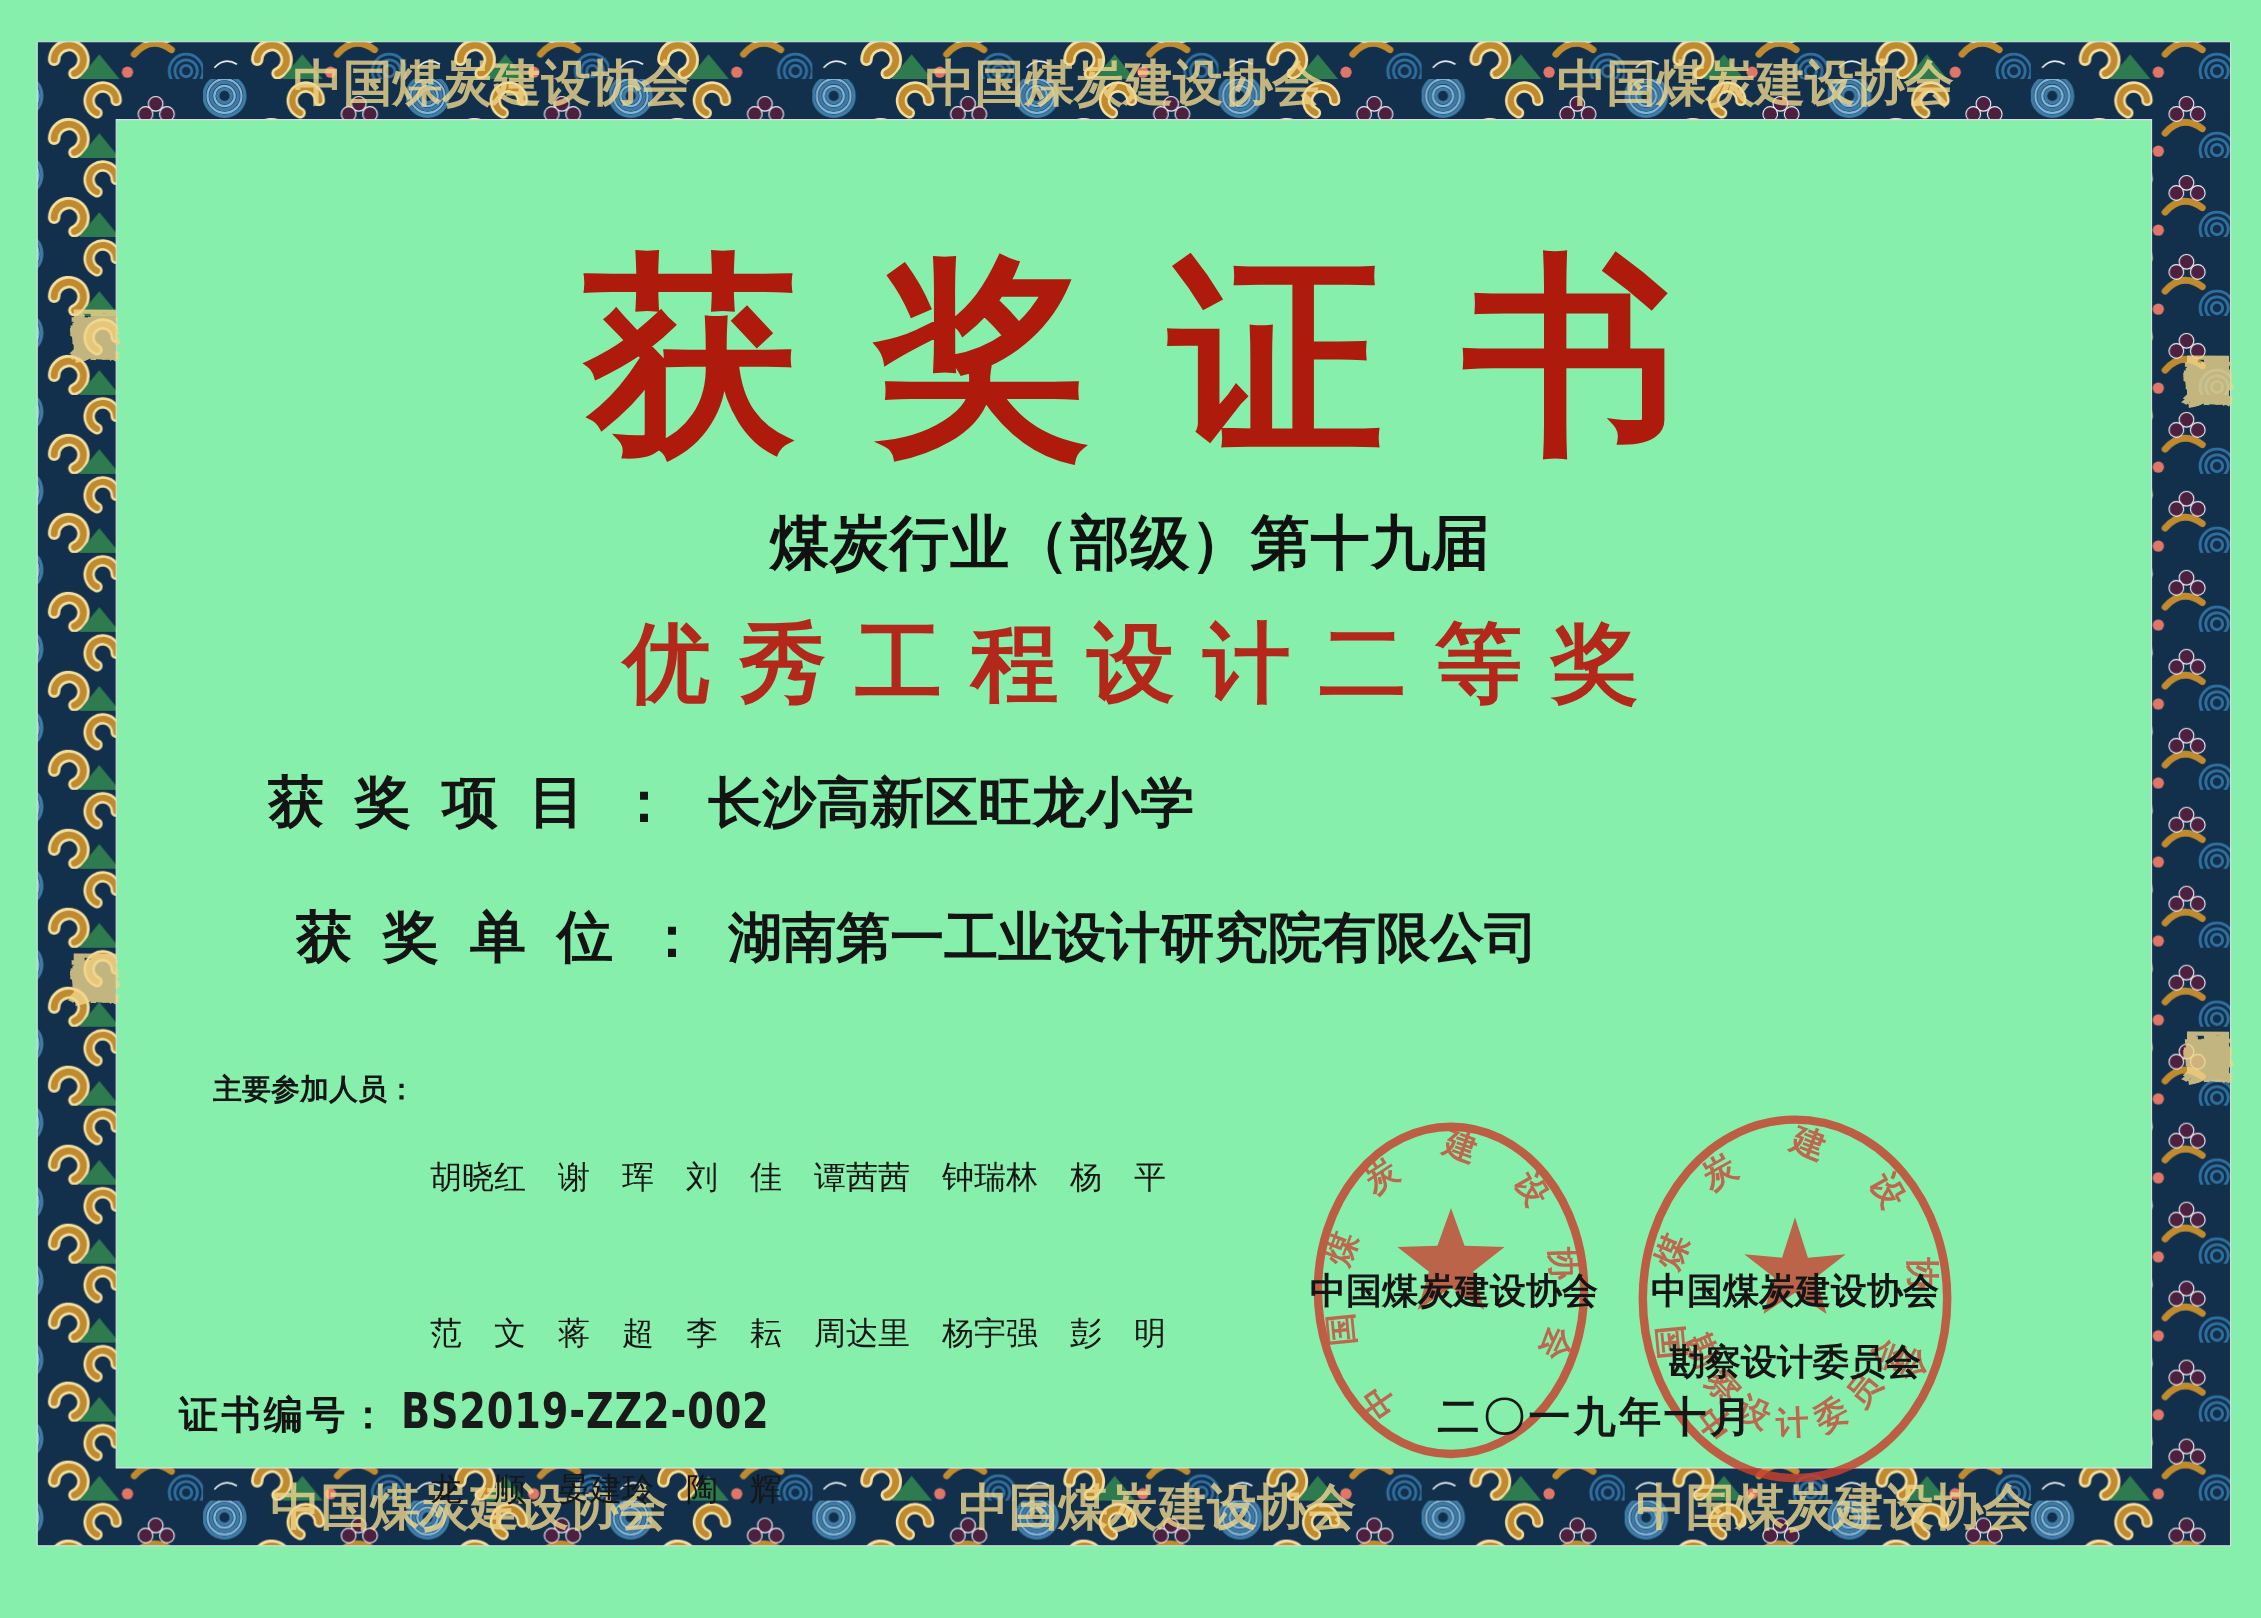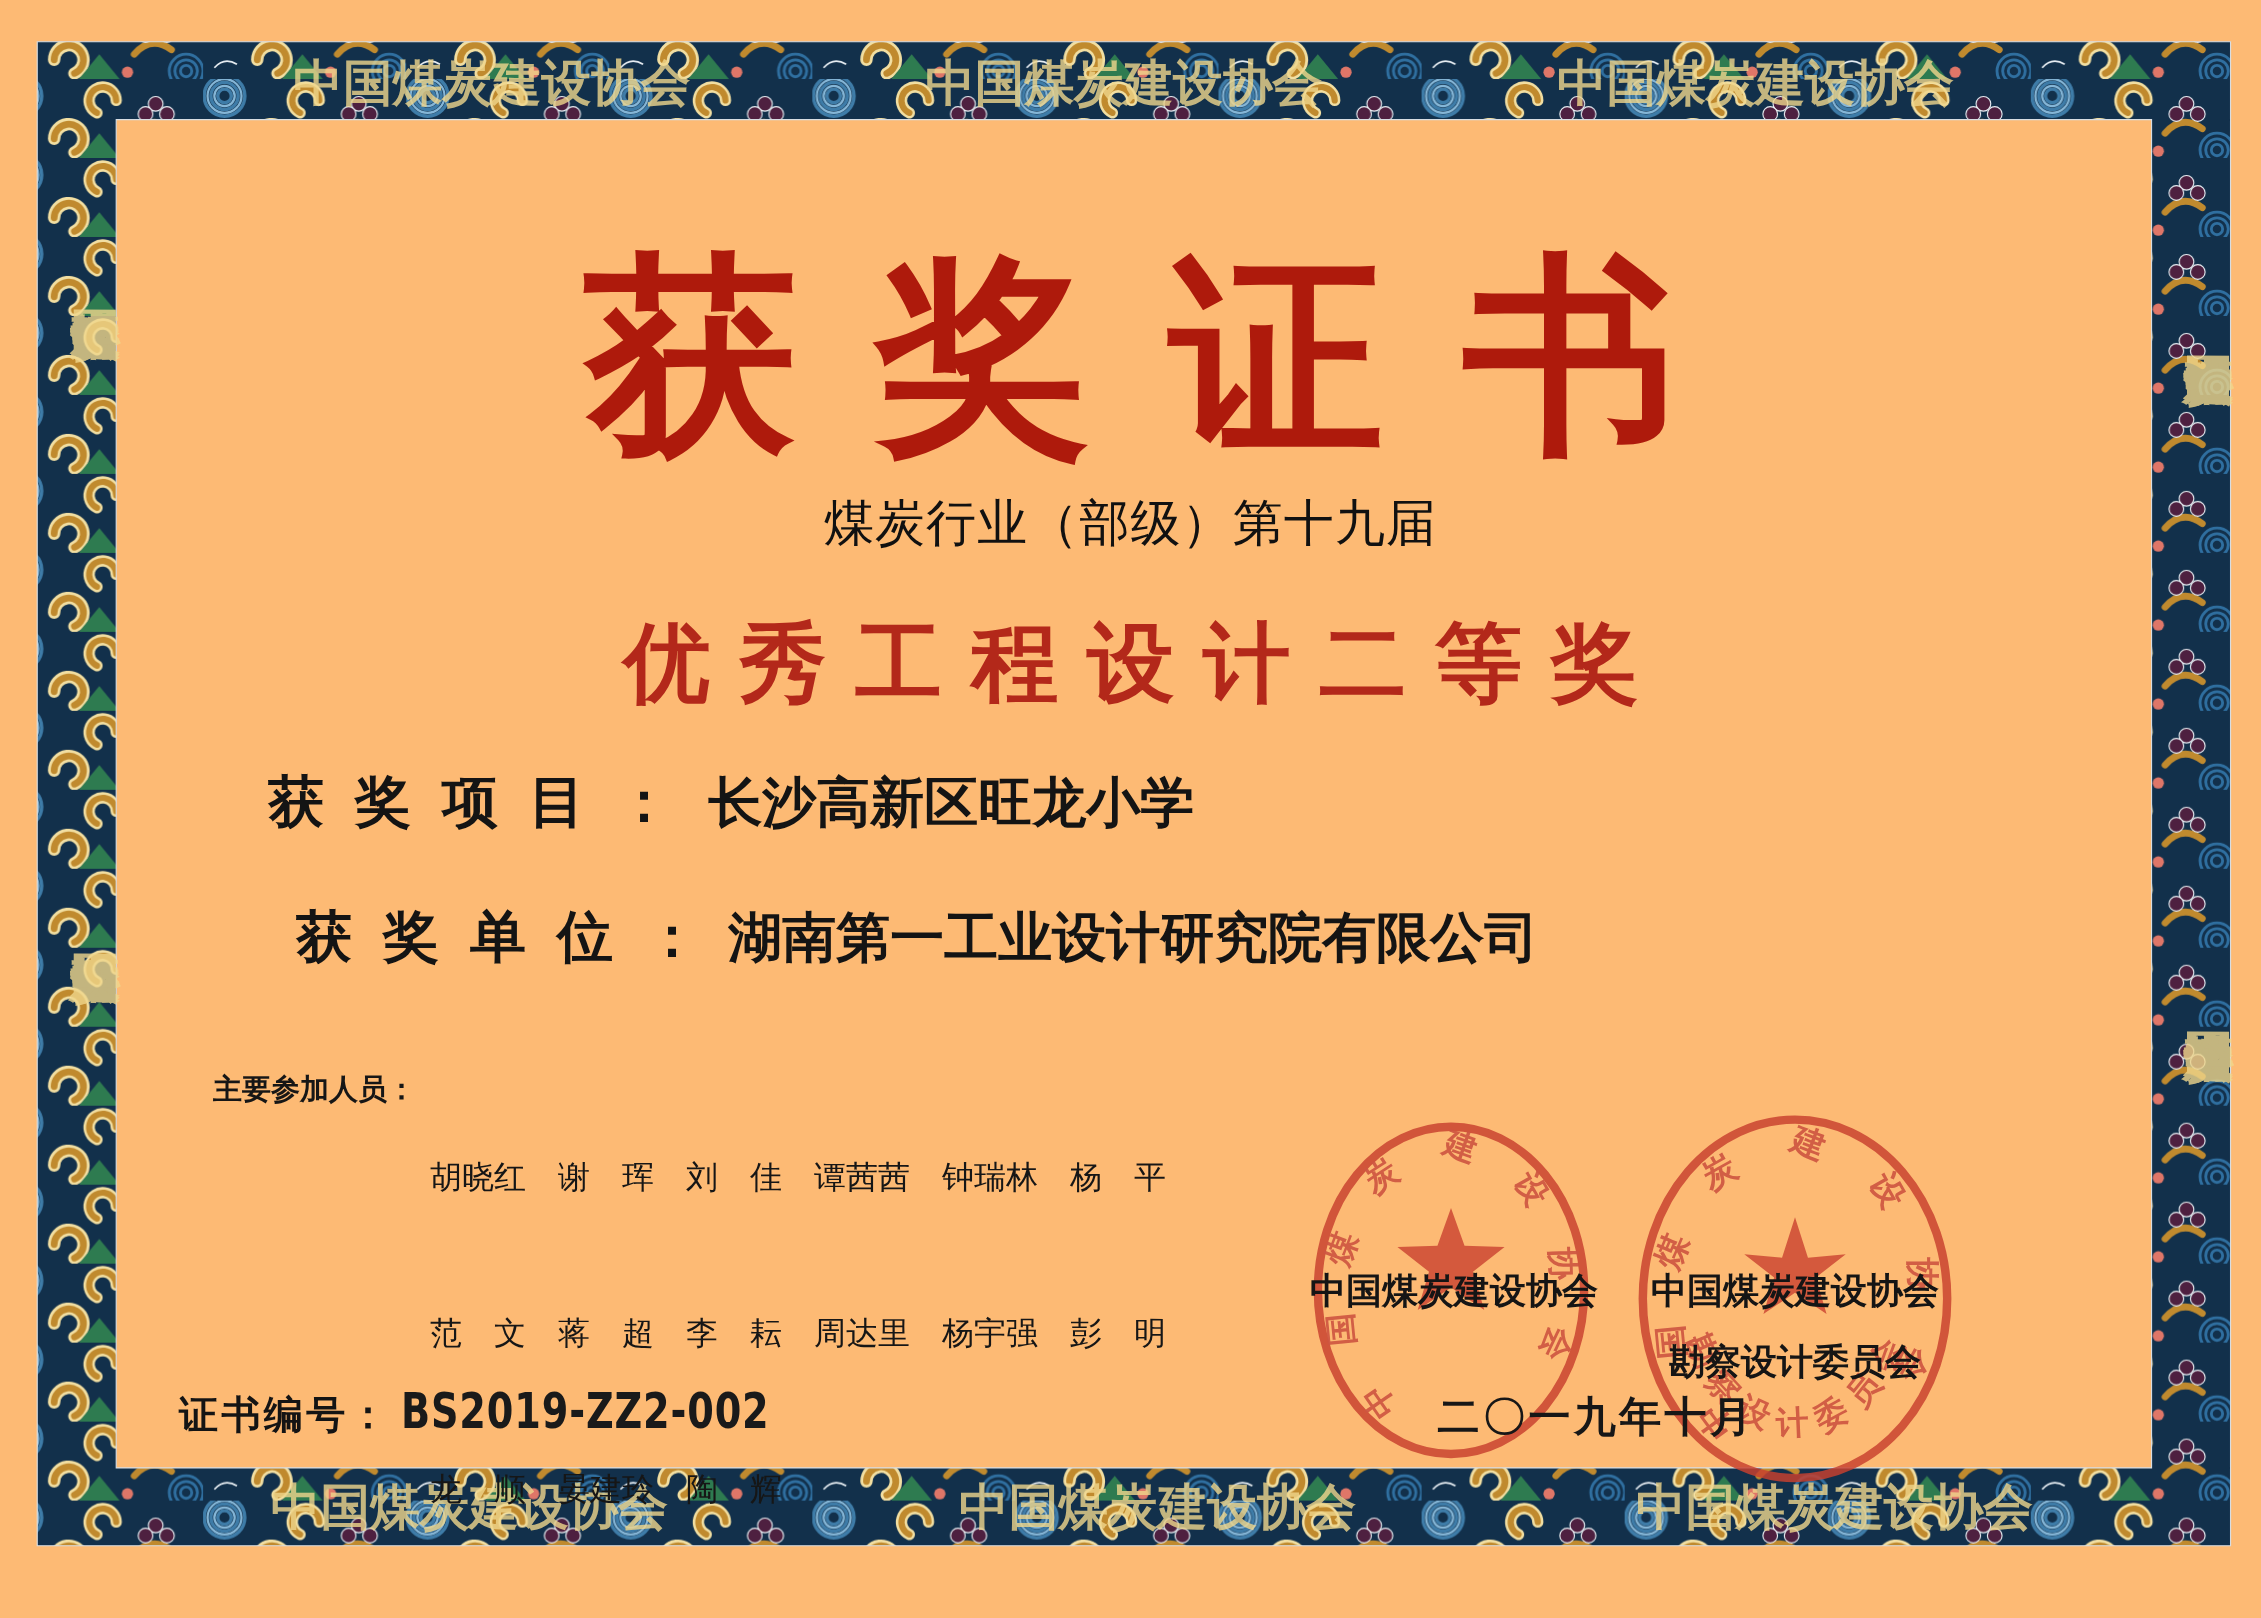--- a/index.html
+++ b/index.html
@@ -1,30 +1,30 @@
 <!DOCTYPE html>
 <html style="font-size:9px"><head>
 <meta charset="utf-8">
 <style>
   html,body{margin:0;padding:0;background:#ffffff;}
   .cert{
-    position:relative;width:2261px;height:1618px;background:#fdba74;overflow:hidden;
+    position:relative;width:2261px;height:1618px;background:#86efac;overflow:hidden;
     font-family:"Liberation Sans", sans-serif;color:#1b1b1b;
   }
   .abs{position:absolute;}
   .centered{left:0;right:0;text-align:center;}
   
   .title{
     top:243px;font-size:214px;line-height:1.05;font-weight:bold;
     letter-spacing:79px;transform:translateX(39px);
     color:#AE1A0C;font-family:"DejaVu Serif", serif;
   }
   
   .subtitle{
-    top:490px;font-size:50px;font-weight:normal;letter-spacing:1.1px;color:#111;
+    top:504px;font-size:59px;font-weight:bold;letter-spacing:1.1px;color:#111;
   }
   
   .award{
     top:605px;font-size:87px;font-weight:bold;letter-spacing:29px;
     transform:translateX(14.7px);color:#B3281A;font-family:"DejaVu Serif", serif;
   }
   
   .field{display:flex;align-items:baseline;}
   .field-label{
     font-size:56px;font-weight:bold;letter-spacing:31px;color:#141414;white-space:nowrap;

